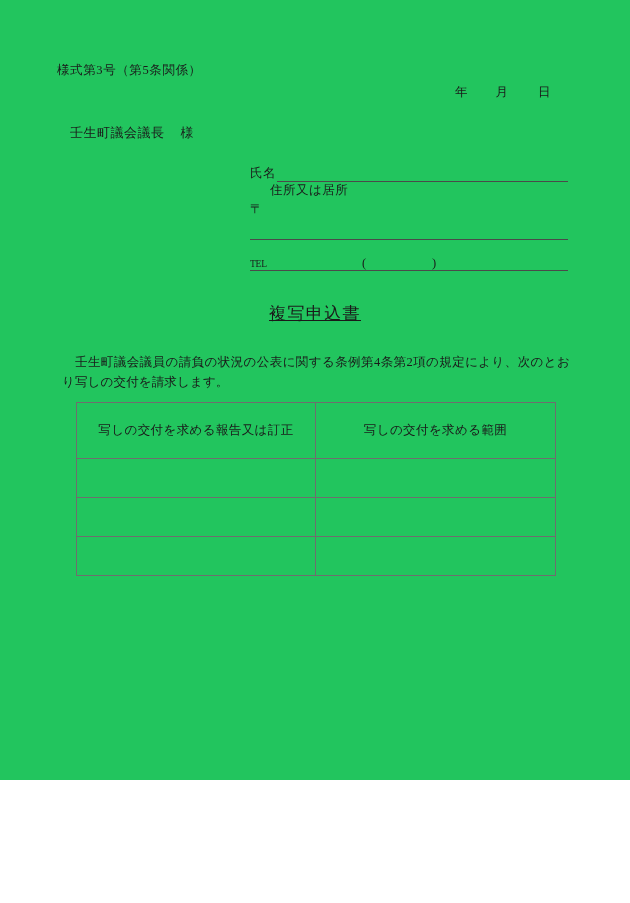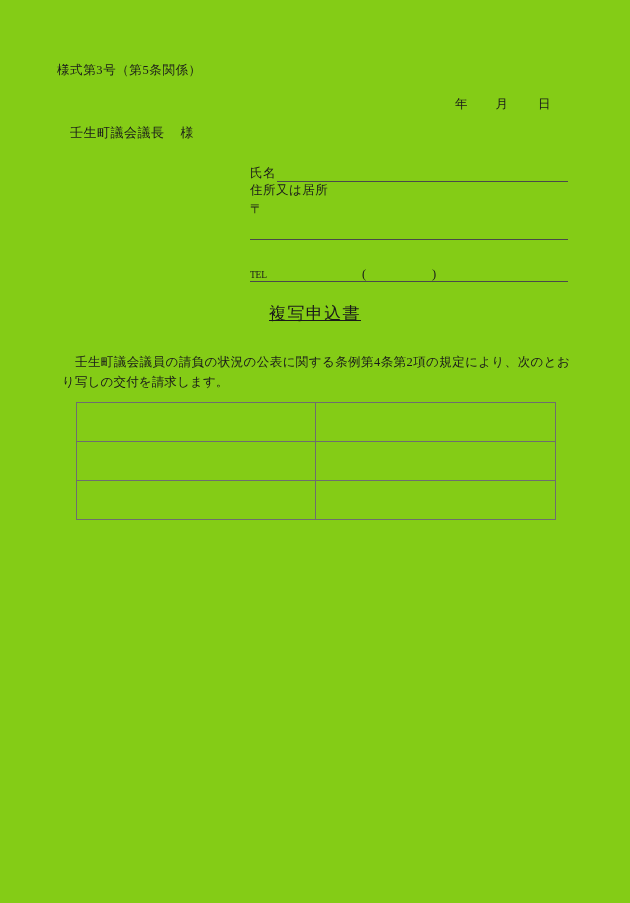--- a/index.html
+++ b/index.html
@@ -7,40 +7,40 @@
     padding: 0;
     background: #ffffff;
   }
   body {
     font-family: "Liberation Serif", "DejaVu Serif", serif;
     color: #1a1a1a;
   }
   #page {
     position: relative;
     width: 630px;
-    height: 903px;
-    background: #84cc16;
+    height: 780px;
+    background: #22c55e;
     overflow: hidden;
   }
 
   
   .form-no {
     position: absolute;
     left: 57px;
     top: 62px;
     font-size: 12.5px;
     letter-spacing: 0.6px;
     white-space: nowrap;
   }
 
   
   .date-line {
     position: absolute;
     left: 455px;
-    top: 96px;
+    top: 84px;
     font-size: 12.5px;
     white-space: nowrap;
   }
   .date-line .unit { display: inline-block; }
   .date-line .gap-a { display: inline-block; width: 28px; }
   .date-line .gap-b { display: inline-block; width: 30px; }
 
   
   .addressee {
     position: absolute;
@@ -71,35 +71,36 @@
   .row-name .rule {
     flex: 1 1 auto;
     border-bottom: 1px solid #4a4a4a;
     height: 14px;
     margin-left: 1px;
   }
   .row-addr {
     height: 19px;
     letter-spacing: 0.5px;
     white-space: nowrap;
+    margin-left: 20px;
   }
   .row-zip {
     height: 22px;
     letter-spacing: 0.5px;
     white-space: nowrap;
   }
   .rule-full {
     border-bottom: 1px solid #4a4a4a;
     height: 16px;
     width: 318px;
   }
   .row-tel {
     position: relative;
     height: 20px;
-    margin-top: 21px;
+    margin-top: 10px;
     border-bottom: 1px solid #4a4a4a;
     width: 318px;
   }
   .tel-label {
     position: absolute;
     left: 0;
     bottom: 1px;
     font-size: 9.5px;
     font-variant: small-caps;
     letter-spacing: -0.2px;
@@ -205,20 +206,24 @@
 
   <div class="body-para">壬生町議会議員の請負の状況の公表に関する条例第4条第2項の規定により、次のとおり写しの交付を請求します。</div>
 
   <table class="tbl">
     <colgroup>
       <col class="col-a">
       <col class="col-b">
     </colgroup>
     <tbody>
       <tr>
+        <td class="th-cell">写しの交付を求める報告又は訂正</td>
+        <td class="th-cell">写しの交付を求める範囲</td>
+      </tr>
+      <tr>
         <td class="blank-cell"></td>
         <td class="blank-cell"></td>
       </tr>
       <tr>
         <td class="blank-cell"></td>
         <td class="blank-cell"></td>
       </tr>
       <tr>
         <td class="blank-cell"></td>
         <td class="blank-cell"></td>

